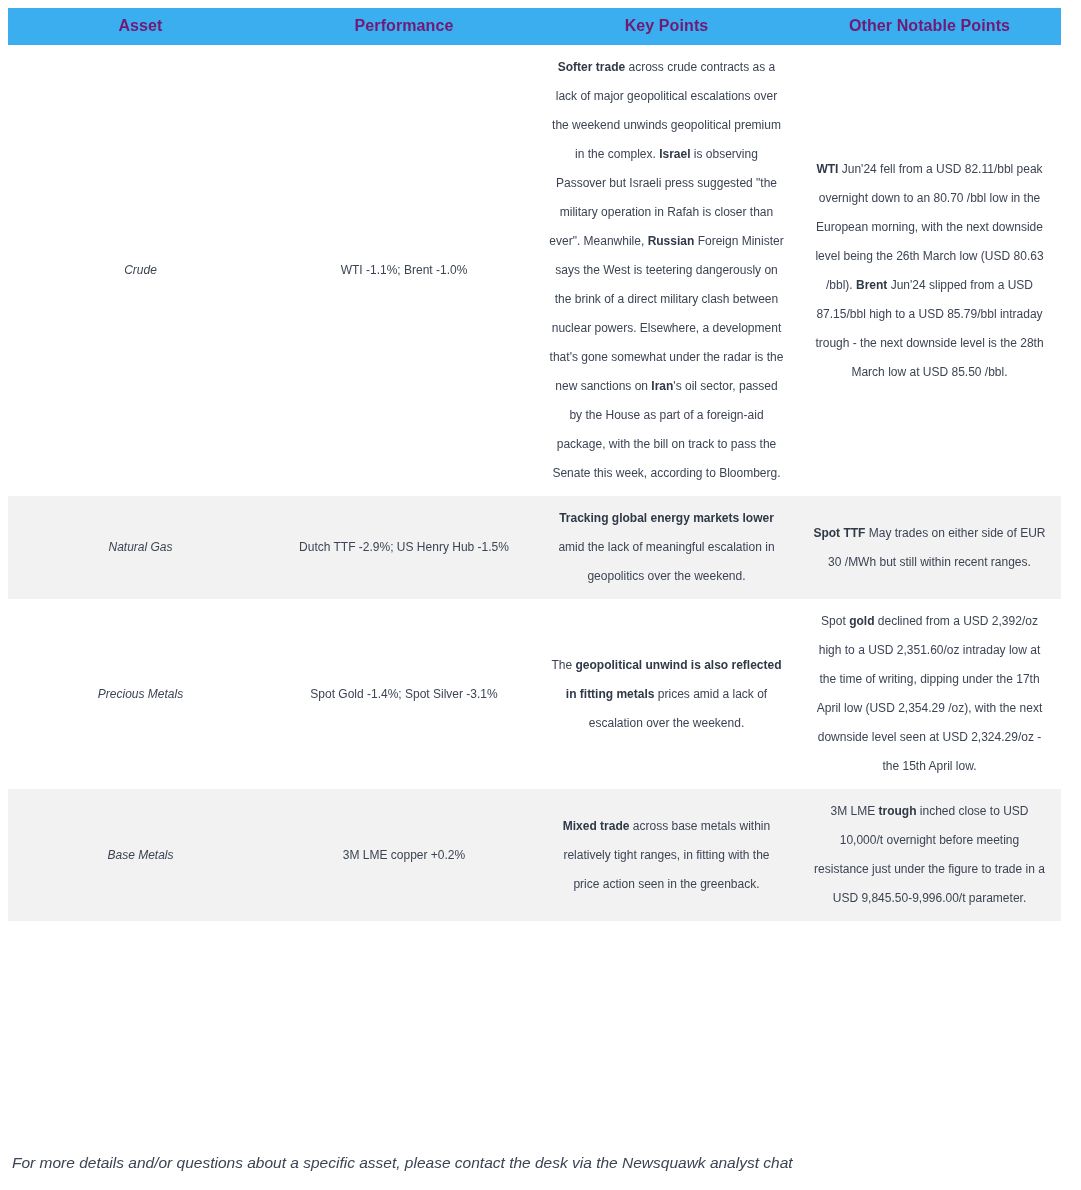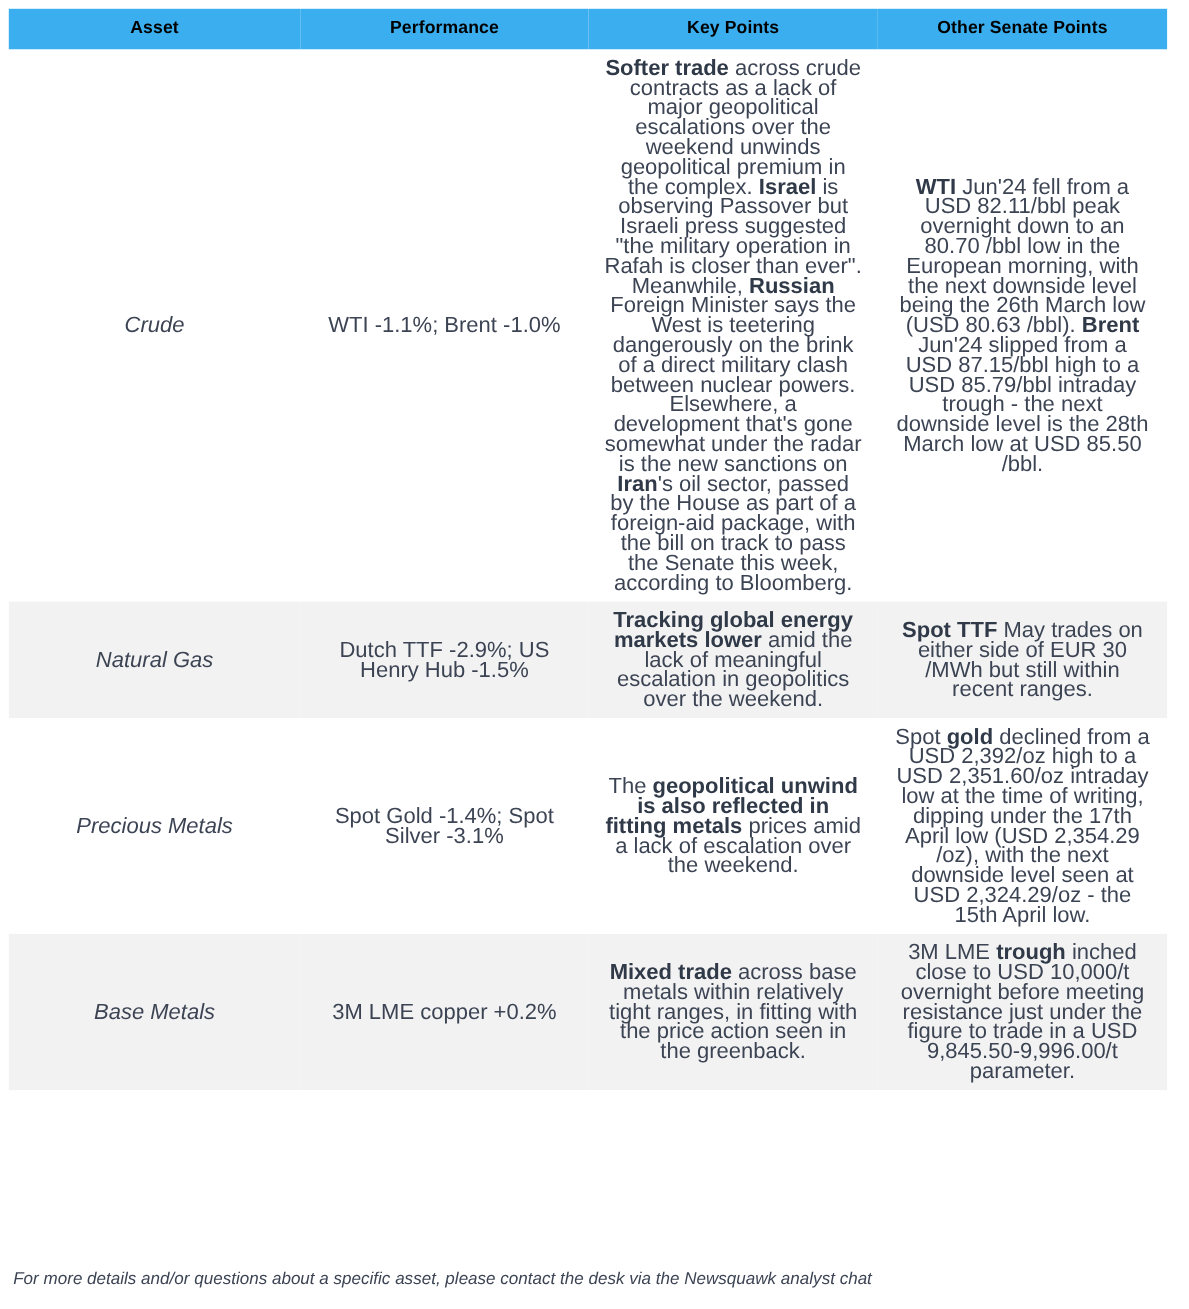--- a/index.html
+++ b/index.html
@@ -26,32 +26,32 @@
     position: absolute;
     left: 8px;
     top: 8px;
     width: 1053px;
     border-collapse: collapse;
     table-layout: fixed;
   }
 
   .asset-table th {
     background: #3aaeee;
-    color: #000000;
+    color: #701a75;
     font-size: 16px;
     font-weight: bold;
     padding: 9px 6px 10px 6px;
     vertical-align: middle;
     letter-spacing: 0.1px;
     margin-left: 25px;
   }
 
   .asset-table td {
-    font-size: 20px;
-    line-height: 18px;
+    font-size: 12px;
+    line-height: 29px;
     text-align: center;
     vertical-align: middle;
     padding: 8px 14px;
     color: #3c4454;
   }
 
   .col-asset    { width: 265px; }
   .col-perf     { width: 262px; }
   .col-key      { width: 263px; }
   .col-other    { width: 263px; }
@@ -86,21 +86,21 @@
       <col class="col-asset">
       <col class="col-perf">
       <col class="col-key">
       <col class="col-other">
     </colgroup>
     <thead>
       <tr>
         <th>Asset</th>
         <th>Performance</th>
         <th>Key Points</th>
-        <th>Other Senate Points</th>
+        <th>Other Notable Points</th>
       </tr>
     </thead>
     <tbody id="table-body">
         <tr class="row-plain">
           <td class="cell-asset">Crude</td>
           <td class="cell-perf">WTI -1.1%; Brent -1.0%</td>
           <td class="cell-key"><b>Softer trade</b> across crude contracts as a lack of major geopolitical escalations over the weekend unwinds geopolitical premium in the complex. <b>Israel</b> is observing Passover but Israeli press suggested "the military operation in Rafah is closer than ever". Meanwhile, <b>Russian</b> Foreign Minister says the West is teetering dangerously on the brink of a direct military clash between nuclear powers. Elsewhere, a development that's gone somewhat under the radar is the new sanctions on <b>Iran</b>'s oil sector, passed by the House as part of a foreign-aid package, with the bill on track to pass the Senate this week, according to Bloomberg.</td>
           <td class="cell-other"><b>WTI</b> Jun'24 fell from a USD 82.11/bbl peak overnight down to an 80.70 /bbl low in the European morning, with the next downside level being the 26th March low (USD 80.63 /bbl). <b>Brent</b> Jun'24 slipped from a USD 87.15/bbl high to a USD 85.79/bbl intraday trough - the next downside level is the 28th March low at USD 85.50 /bbl.</td>
         </tr>
         <tr class="row-shaded">

